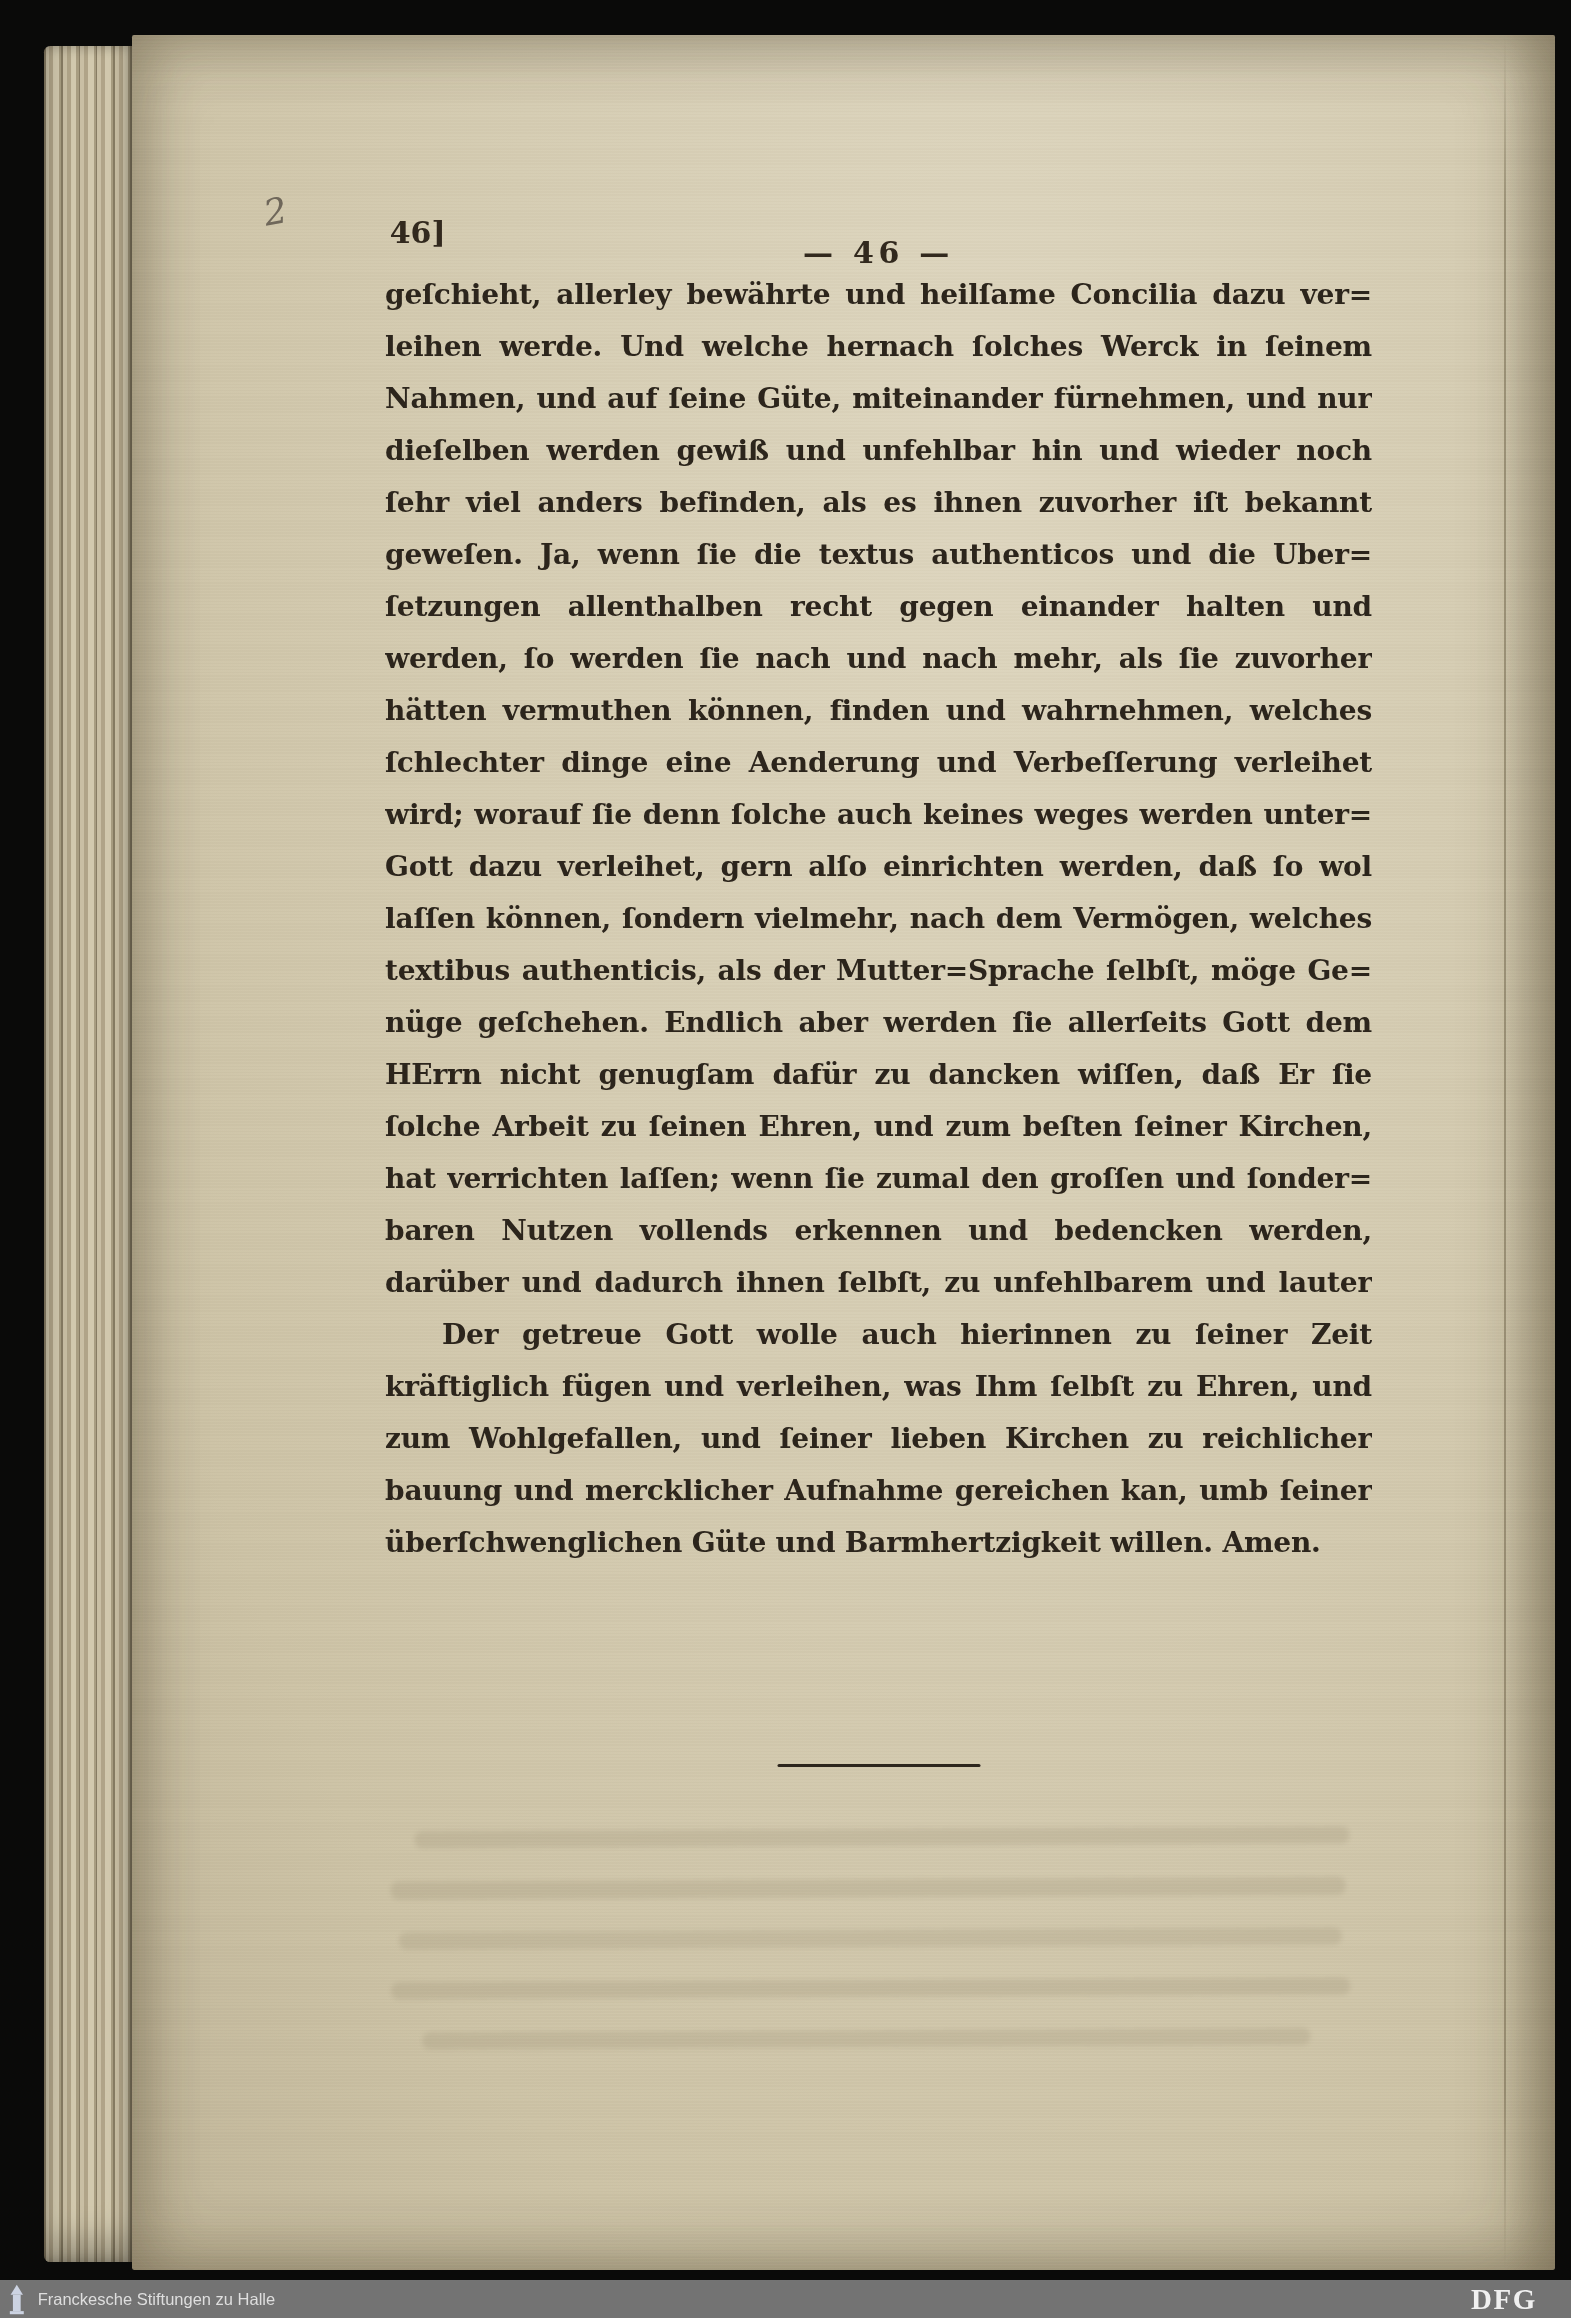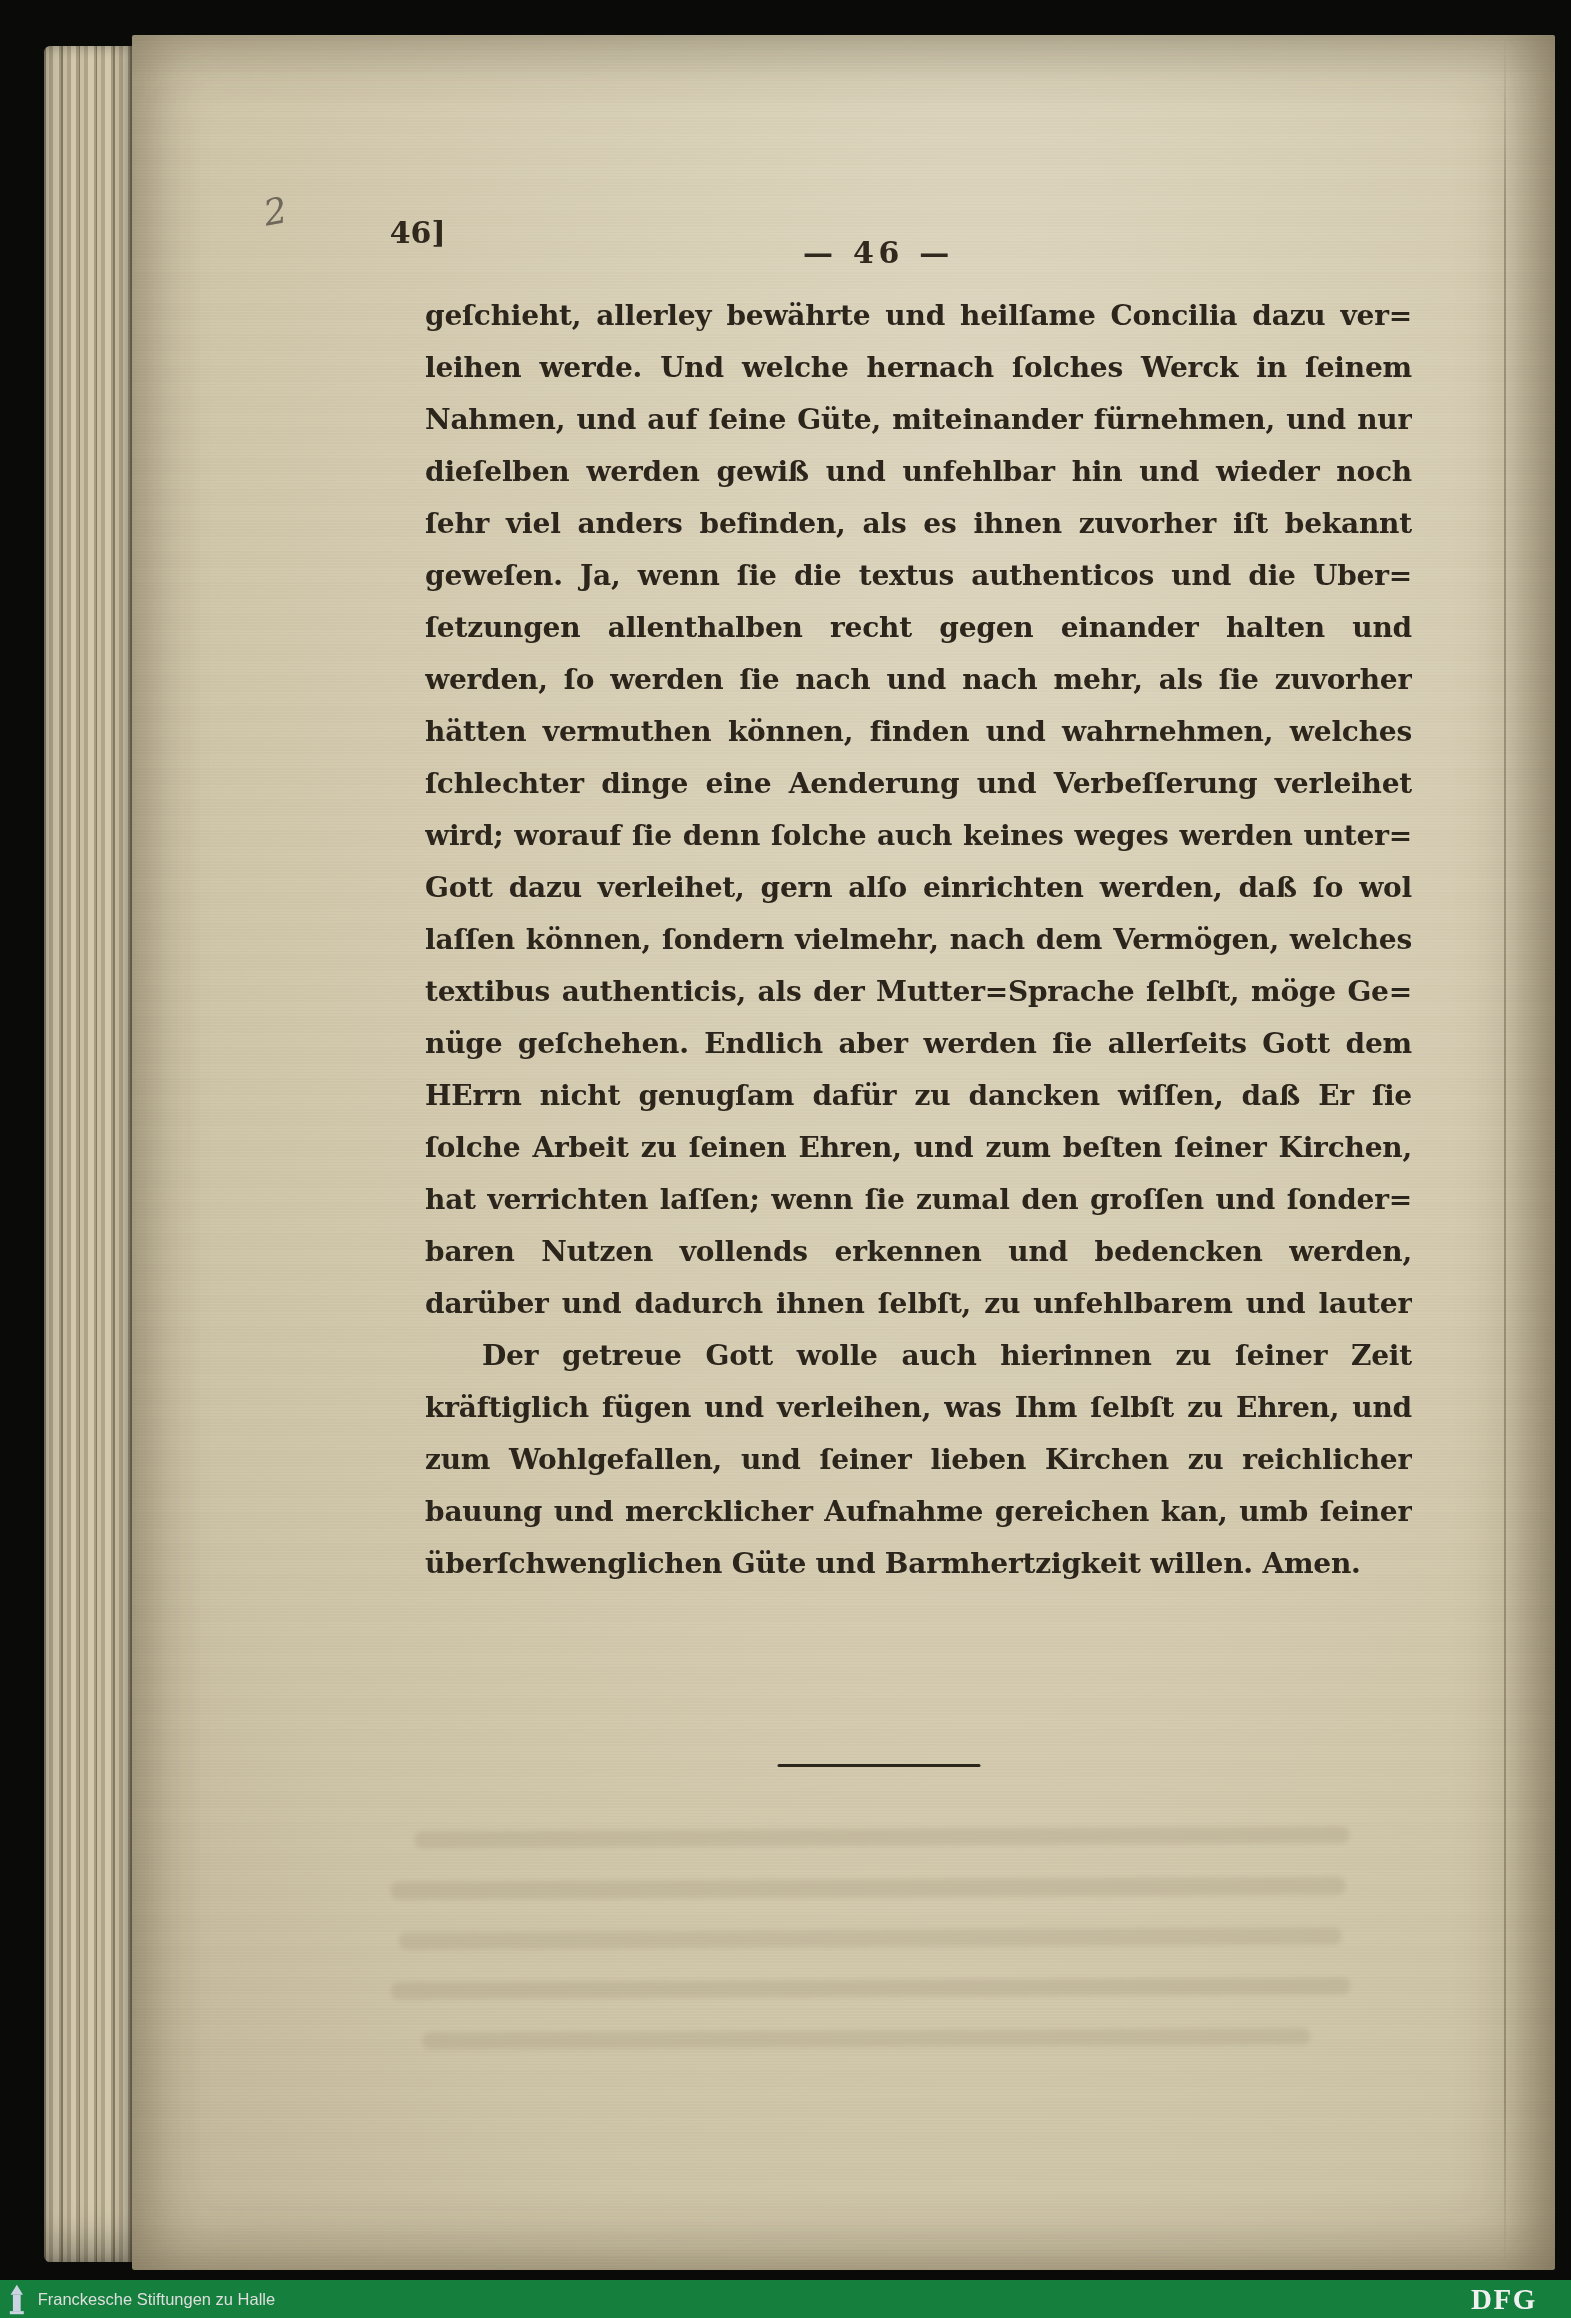--- a/index.html
+++ b/index.html
@@ -65,21 +65,21 @@
     transform:rotate(-10deg);
   }
 
   .content{position:absolute;left:253px;top:0;width:987px;}
 
   .header{position:absolute;top:180px;left:0;width:100%;height:39px;
     font-size:30px;font-weight:600;color:#32291e;}
   .h-left{position:absolute;left:4.7px;top:0;}
   .h-center{position:absolute;left:0;right:0;top:0;text-align:center;letter-spacing:4.7px;margin-top:20px;}
 
-  .textblock{position:absolute;top:255px;left:0;width:100%;margin-left:40px;}
+  .textblock{position:absolute;top:234px;left:0;width:100%;}
   .line{
     font-size:28px;font-weight:600;line-height:52px;height:52px;
     color:#2c251c;letter-spacing:-0.2px;
     text-align:justify;text-align-last:justify;text-justify:inter-word;
     overflow:hidden;
   }
   .line.para-end{text-align-last:left;}
   .line.indent{text-indent:57px;}
 
   .divider{
@@ -95,21 +95,21 @@
   .bleed .bl{height:17.3px;margin-bottom:33px;background:rgba(122,110,86,0.34);border-radius:7.9px;}
   .bleed .bl:nth-child(1){width:935px;margin-left:23.6px;}
   .bleed .bl:nth-child(2){width:955px;}
   .bleed .bl:nth-child(3){width:943px;margin-left:7.9px;}
   .bleed .bl:nth-child(4){width:959px;}
   .bleed .bl:nth-child(5){width:888px;margin-left:31px;}
 
   
   .footer{
     position:absolute;left:0;bottom:0;width:1572px;height:39px;
-    background:#15803d;display:flex;align-items:center;justify-content:space-between;
+    background:#737373;display:flex;align-items:center;justify-content:space-between;
   }
   .f-left{display:flex;align-items:center;gap:9.4px;padding-left:4.7px;}
   .f-left-text{
     color:#dedede;font-family:"Liberation Sans", sans-serif;font-size:16.5px;
   }
   .f-right{
     color:#f0f0f0;font-family:Liberation Serif, serif;
     font-weight:bold;font-size:29px;letter-spacing:1.6px;padding-right:35px;
   }
 </style>

